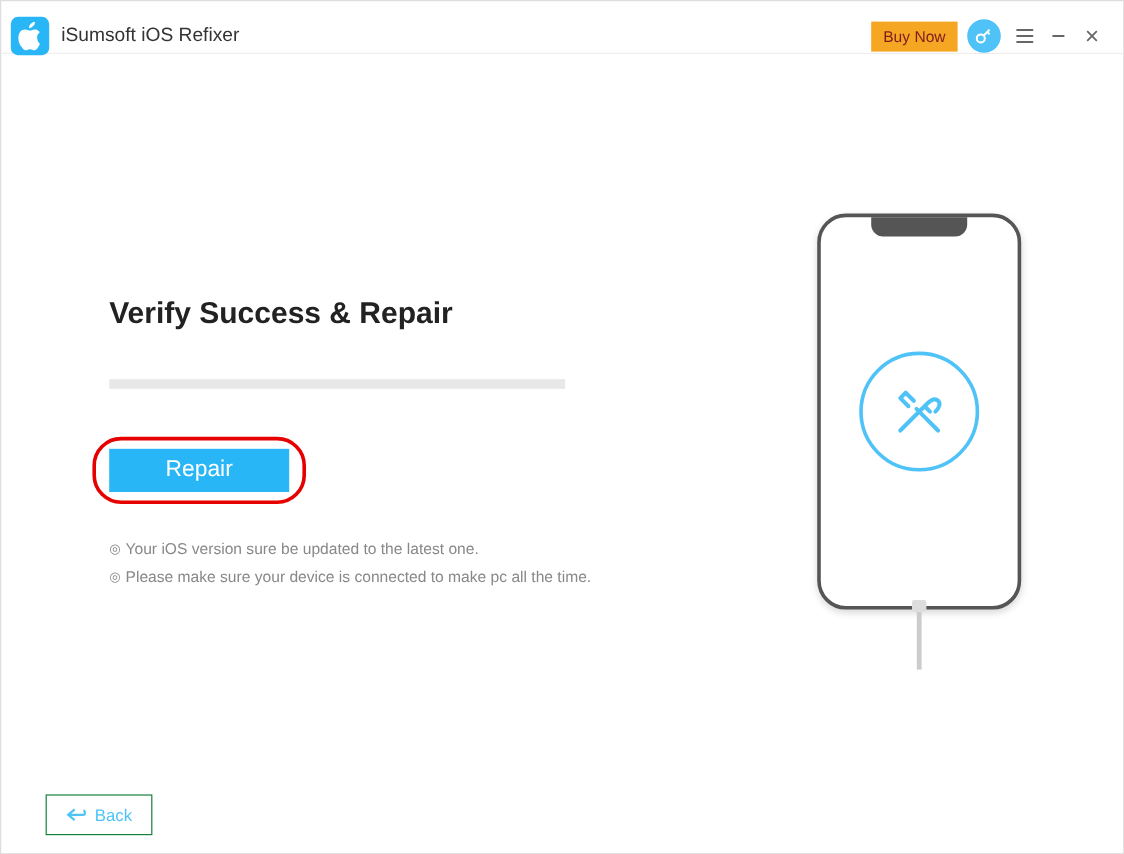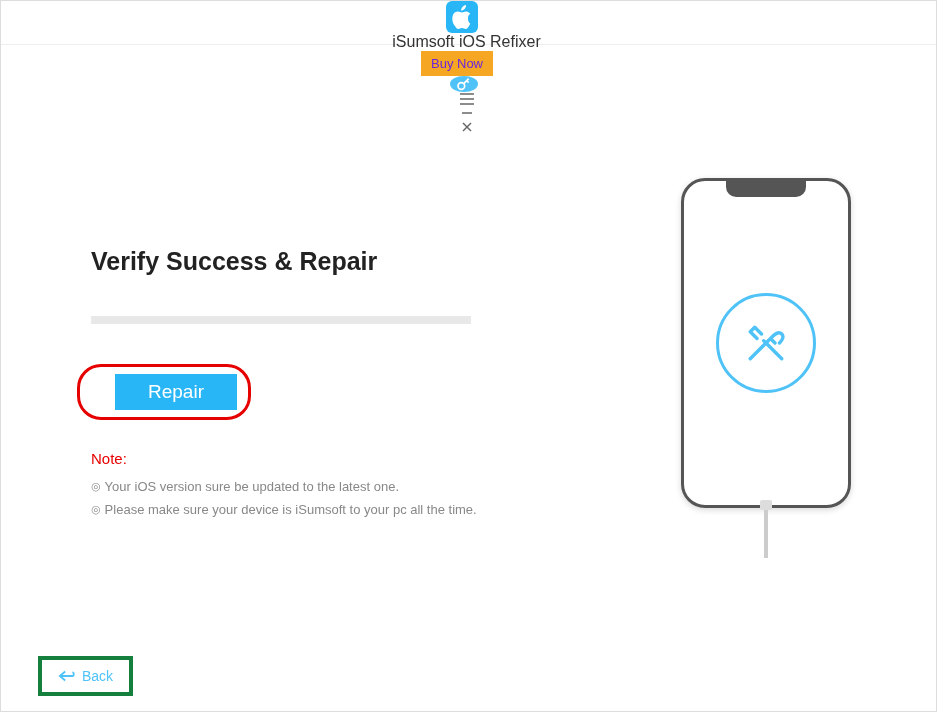--- a/index.html
+++ b/index.html
@@ -8,49 +8,48 @@
       background: #fff;
       width: 937px;
       height: 712px;
       overflow: hidden;
       border: 1px solid #ddd;
     }
     .header {
       height: 44px;
       display: flex;
       align-items: center;
-      padding: 0 12px 0 8px;
+      padding: 15px 12px 0 8px;
       border-bottom: 1px solid #eee;
-      flex-direction: column;
     }
     .logo {
       width: 32px;
       height: 32px;
       background: #29b6f6;
       border-radius: 6px;
       display: flex;
       align-items: center;
       justify-content: center;
       margin-right: 10px;
       flex-shrink: 0;
     }
     .logo svg { width: 22px; height: 26px; }
     .app-title {
       font-size: 16px;
       color: #333;
       flex: 1;
     }
     .buy-now {
       background: #f5a623;
-      color: #6d28d9;
+      color: #7f1d1d;
       border: none;
       padding: 5px 10px;
       font-size: 13px;
       cursor: pointer;
-      margin-right: 19px;
+      margin-right: 8px;
       text-align: center;
     }
     .key-btn {
       width: 28px;
       height: 28px;
       background: #4fc3f7;
       border-radius: 50%;
       display: flex;
       align-items: center;
       justify-content: center;
@@ -104,28 +103,27 @@
       right: -14px;
       bottom: -10px;
       border: 3px solid #e60000;
       border-radius: 24px;
       pointer-events: none;
     }
     .repair-btn {
       background: #29b6f6;
       color: #fff;
       border: none;
-      width: 122px;
+      width: 150px;
       height: 36px;
       font-size: 19px;
       cursor: pointer;
       display: flex;
       align-items: center;
       justify-content: center;
-      margin-left: 24px;
     }
     .note-label {
       color: #e60000;
       font-size: 15px;
       margin-bottom: 12px;
     }
     .note-line {
       color: #888;
       font-size: 13px;
       margin-bottom: 8px;
@@ -193,21 +191,21 @@
       height: 10px;
       background: #ddd;
       border-radius: 2px;
     }
     .footer {
       position: absolute;
       bottom: 16px;
       left: 38px;
     }
     .back-btn {
-      border: 4px solid #15803d;
+      border: 1px solid #15803d;
       background: #fff;
       color: #4fc3f7;
       padding: 8px 16px;
       font-size: 14px;
       cursor: pointer;
       display: flex;
       align-items: center;
       gap: 6px;
     }
     .back-btn svg { width: 18px; height: 14px; }
@@ -250,28 +248,27 @@
 </div>
 
 <div class="content">
   <div class="left-panel">
     <div class="heading">Verify Success &amp; Repair</div>
     <div class="progress-bar"></div>
     <div class="repair-wrapper">
       <div class="repair-highlight"></div>
       <button class="repair-btn">Repair</button>
     </div>
-    <div class="note-label">Note:</div>
     <div class="note-line">
       <span class="note-bullet">◎</span>
       <span>Your iOS version sure be updated to the latest one.</span>
     </div>
     <div class="note-line">
       <span class="note-bullet">◎</span>
-      <span>Please make sure your device is iSumsoft to your pc all the time.</span>
+      <span>Please make sure your device is connected to make pc all the time.</span>
     </div>
   </div>
   <div class="right-panel">
     <div class="phone">
       <div class="phone-notch"></div>
       <div class="phone-icon-circle">
         <svg viewBox="0 0 48 48" fill="none" stroke="#4fc3f7" stroke-width="3" stroke-linecap="round">
           <path d="M10 38 L30 18 M30 18 C33 15 36 14 38 16 C40 18 39 21 36 24 M28 20 L32 24"></path>
           <path d="M38 38 L22 22 M14 10 L20 16 M10 14 L16 20 M14 10 L10 14"></path>
         </svg>

